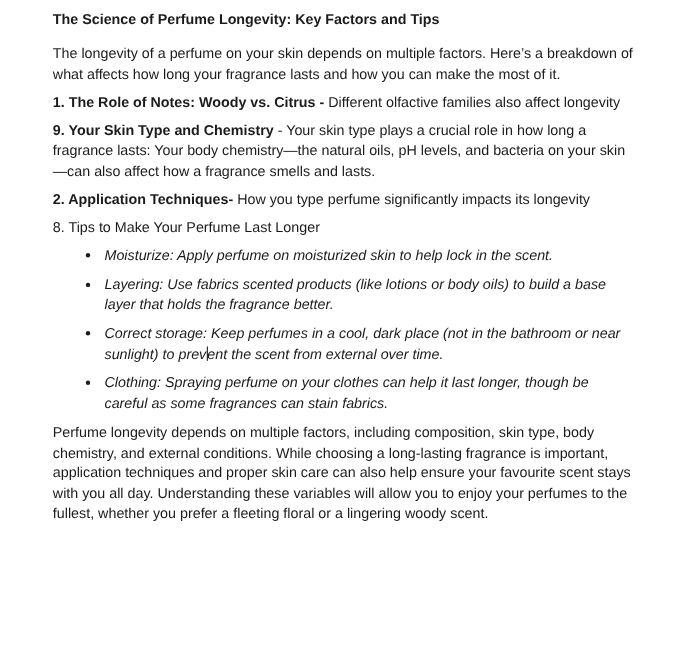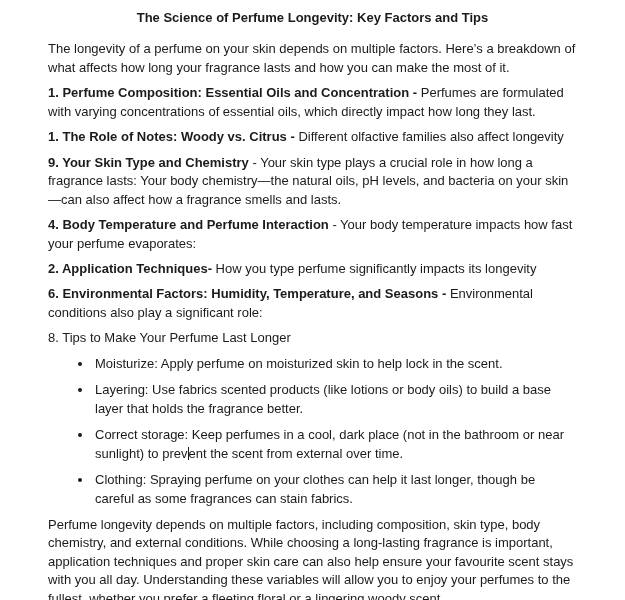--- a/index.html
+++ b/index.html
@@ -19,68 +19,65 @@
     width: 625px;
     height: 600px;
     padding: 9px 48px 0 48px;
     font-size: 13px;
     line-height: 1.42;
     background: #ffffff;
   }
   .doc-title {
     font-size: 13px;
     font-weight: 700;
-    text-align: center;
     margin: 0 0 13px 0;
   }
   p {
     margin: 0 0 7px 0;
   }
   p.bold-para {
     font-weight: 400;
   }
   p .lead {
     font-weight: 700;
   }
   ul.tips-list {
     margin: 2px 0 7px 0;
     padding-left: 45px;
   }
   ul.tips-list li {
     margin-bottom: 8px;
     padding-left: 2px;
+    font-style: italic;
   }
   .caret {
     display: inline-block;
     width: 1px;
     height: 13px;
     background: #1b1b1b;
     vertical-align: -2px;
   }
 </style>
 </head>
 <body>
 
 <div class="page">
 
   <h1 class="doc-title">The Science of Perfume Longevity: Key Factors and Tips</h1>
 
   <p class="bold-para">The longevity of a perfume on your skin depends on multiple factors. Here’s a breakdown of what affects how long your fragrance lasts and how you can make the most of it.</p>
 
-  <p><span class="lead">1. Perfume Composition: Essential Oils and Concentration -</span><span> Perfumes are formulated with varying concentrations of essential oils, which directly impact how long they last.</span></p>
 
   <p><span class="lead">1. The Role of Notes: Woody vs. Citrus -</span><span> Different olfactive families also affect longevity</span></p>
 
   <p><span class="lead">9. Your Skin Type and Chemistry</span><span> - Your skin type plays a crucial role in how long a fragrance lasts: Your body chemistry—the natural oils, pH levels, and bacteria on your skin—can also affect how a fragrance smells and lasts.</span></p>
 
-  <p><span class="lead">4. Body Temperature and Perfume Interaction</span><span> - Your body temperature impacts how fast your perfume evaporates:</span></p>
 
   <p><span class="lead">2. Application Techniques-</span><span> How you type perfume significantly impacts its longevity</span></p>
 
-  <p><span class="lead">6. Environmental Factors: Humidity, Temperature, and Seasons -</span><span> Environmental conditions also play a significant role:</span></p>
 
   <p class="bold-para">8. Tips to Make Your Perfume Last Longer</p>
 
   <ul class="tips-list">
     <li><span>Moisturize: Apply perfume on moisturized skin to help lock in the scent.</span></li>
     <li><span>Layering: Use fabrics scented products (like lotions or body oils) to build a base layer that holds the fragrance better.</span></li>
     <li><span>Correct storage: Keep perfumes in a cool, dark place (not in the bathroom or near sunlight) to prev</span><span class="caret"></span><span>ent the scent from external over time.</span></li>
     <li><span>Clothing: Spraying perfume on your clothes can help it last longer, though be careful as some fragrances can stain fabrics.</span></li>
   </ul>
 

